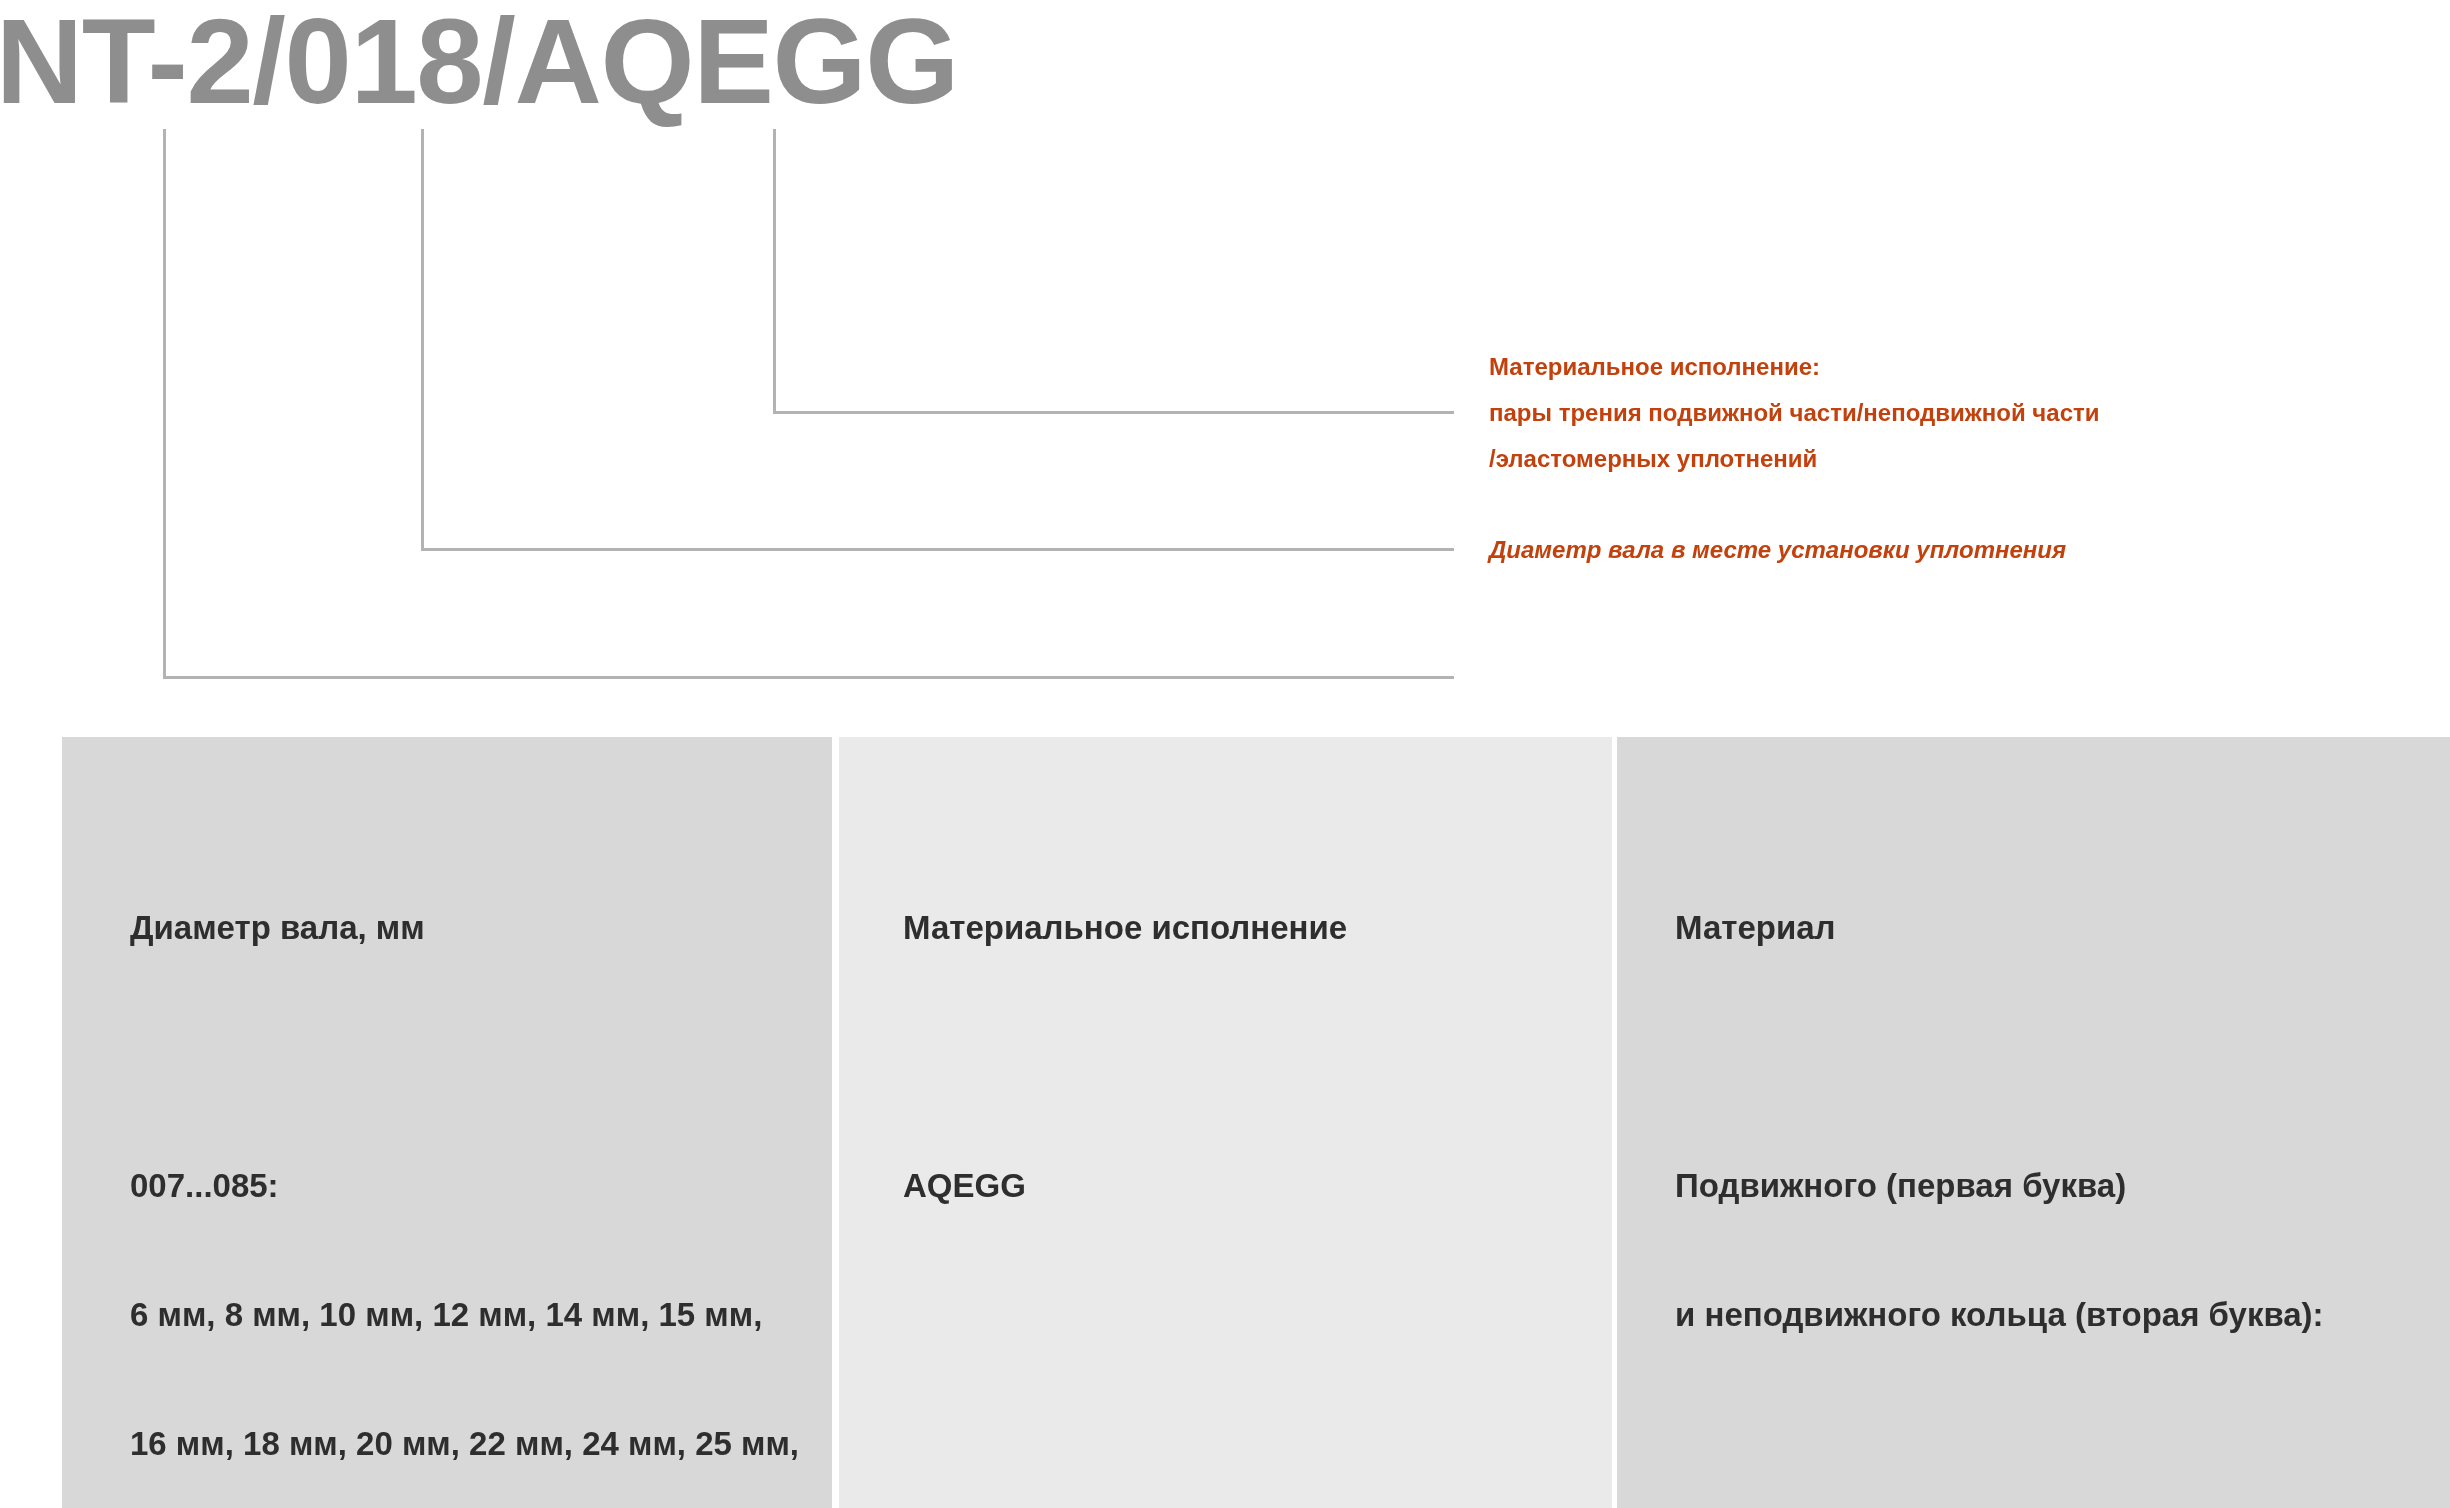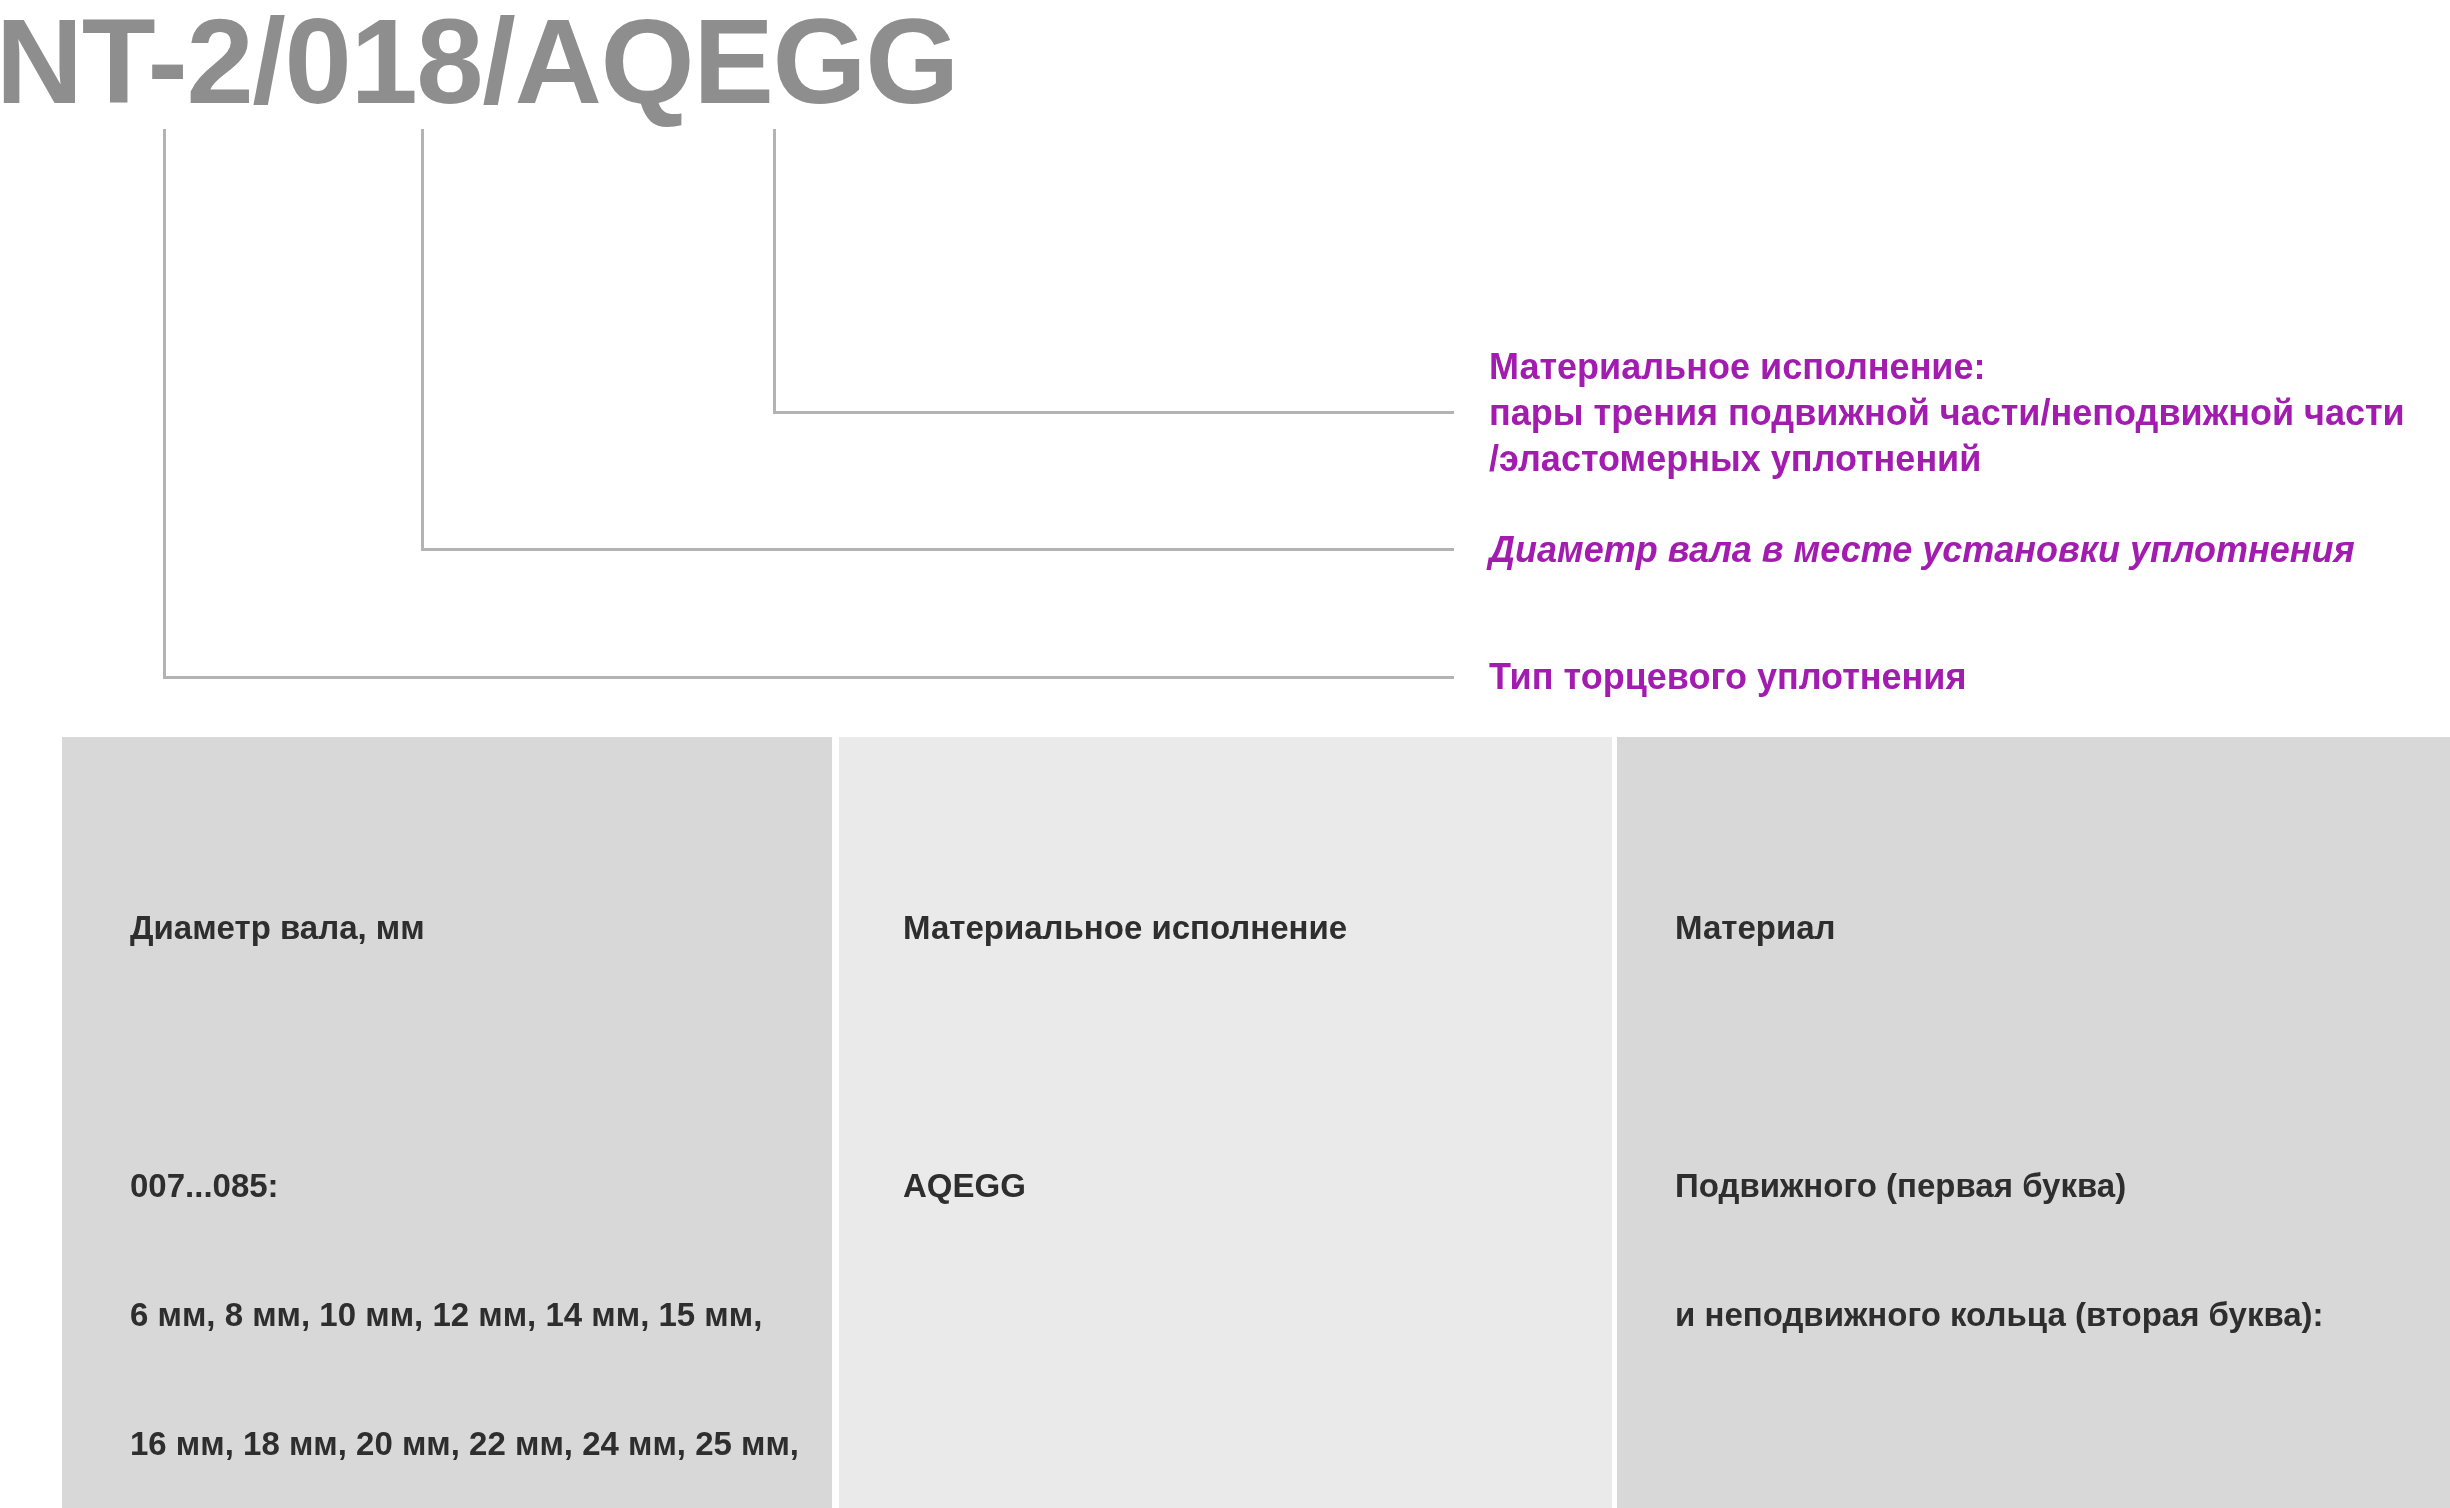--- a/index.html
+++ b/index.html
@@ -30,22 +30,22 @@
   .hline { height: 2.9px; }
   .v-type     { left: 163px;  top: 129px; height: 549px; }
   .v-diameter { left: 421px;  top: 129px; height: 422px; }
   .v-material { left: 773px; top: 129px; height: 285px; }
   .h-type     { left: 163px;  top: 676px; width: 1291px; }
   .h-diameter { left: 421px;  top: 548px; width: 1033px; }
   .h-material { left: 773px; top: 411px; width: 681px;  }
   .callout {
     position: absolute;
     left: 1489px;
-    color: #a21caf;
-    font-size: 36px;
+    color: #c2410c;
+    font-size: 24px;
     line-height: 46px;
     white-space: nowrap;
   }
   .callout-material { top: 344px; }
   .callout-diameter { top: 527px; font-style: italic; }
   .callout-type     { top: 654px; }
   .box {
     position: absolute;
     top: 731px;
     height: 775px;
@@ -93,23 +93,20 @@
   <div class="callout callout-material">
     <div>Материальное исполнение:</div>
     <div>пары трения подвижной части/неподвижной части</div>
     <div>/эластомерных уплотнений</div>
   </div>
 
   <div class="callout callout-diameter">
     <div>Диаметр вала в месте установки уплотнения</div>
   </div>
 
-  <div class="callout callout-type">
-    <div>Тип торцевого уплотнения</div>
-  </div>
 
   <div class="box box-diameter">
     <div>Диаметр вала, мм</div>
     <div class="blank"></div>
     <div>007...085:</div>
     <div>6 мм, 8 мм, 10 мм, 12 мм, 14 мм, 15 мм,</div>
     <div>16 мм, 18 мм, 20 мм, 22 мм, 24 мм, 25 мм,</div>
     
     
     

